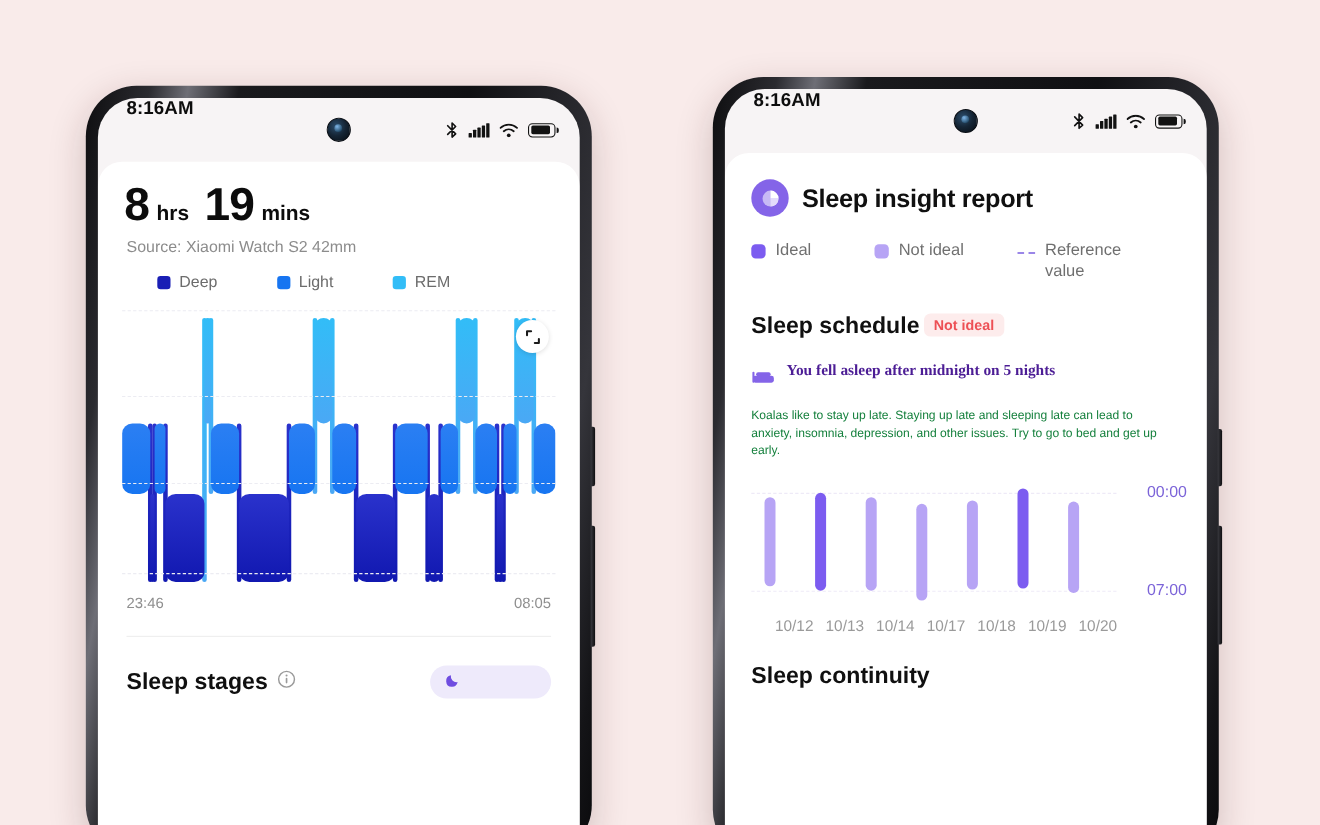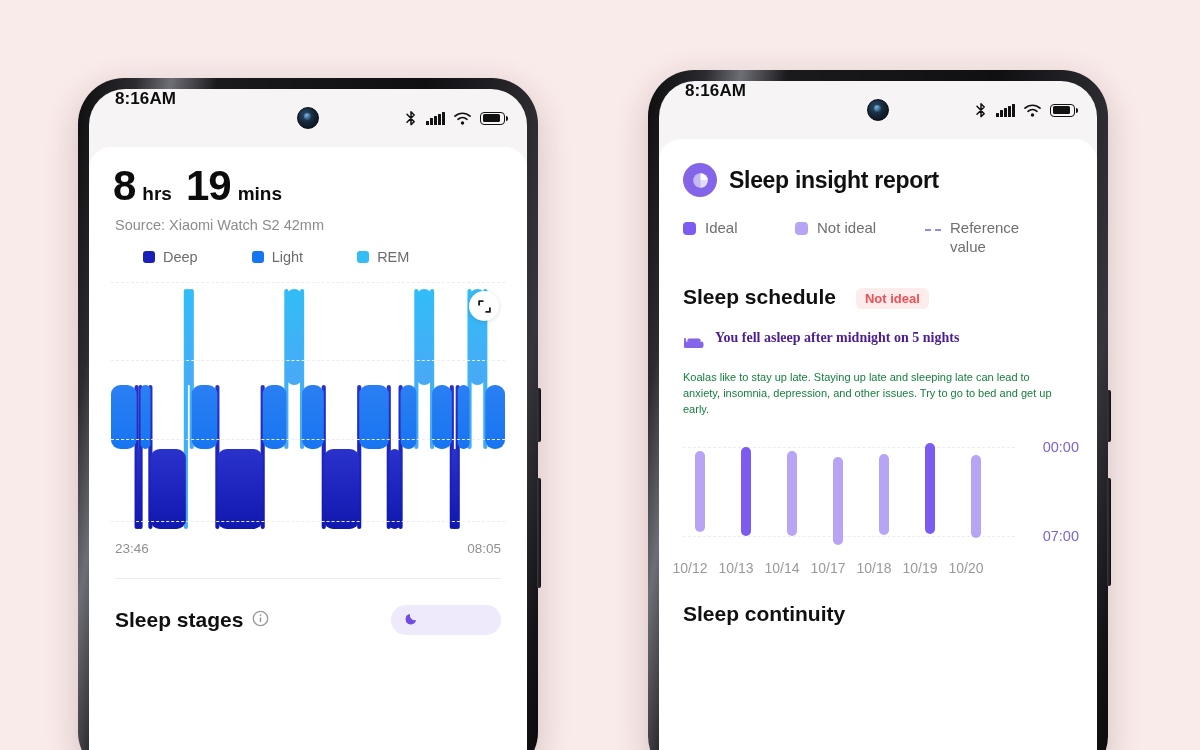--- a/index.html
+++ b/index.html
@@ -115,38 +115,38 @@
     display:flex; align-items:center; justify-content:center; flex:0 0 auto;
   }
   .rpt-title { font-size: 23px; font-weight: 700; color: #101010; letter-spacing: -.3px; }
 
   .rlegend { display: flex; align-items: flex-start; padding: 22px 0 0 24px; }
   .rlg { display: flex; align-items: flex-start; gap: 9px; }
   .rlg-dot { width: 13px; height: 13px; border-radius: 4px; margin-top: 3px; }
   .rlg-label { font-size: 15px; color: #6f6f6f; line-height: 1.25; }
   .dashline { width: 16px; height: 0; border-top: 2.4px dashed #9a86e8; margin-top: 10px; }
 
-  .section-head { display: flex; align-items: flex-end; gap: 20px; padding: 28px 0 0 24px; }
+  .section-head { display: flex; align-items: flex-start; gap: 4px; padding: 28px 0 0 24px; }
   .section-title { font-size: 21px; font-weight: 700; color: #101010; }
   .badge {
     background: #fdecec; color: #ed5055; font-size: 13px; font-weight: 600;
     padding: 3px 9px; border-radius: 6px;
   }
 
   .insight { display: flex; gap: 10px; padding: 20px 34px 0 24px; }
   .insight-text { font-size: 14px; font-weight: 700; color: #4c1d95; line-height: 1.27; font-family: Liberation Serif, serif; }
   .body-copy { padding: 13px 32px 0 24px; font-size: 11px; color: #15803d; line-height: 1.47; }
 
   .barwrap { position: relative; margin: 22px 0 0 0; padding: 0 0 0 24px; height: 112px; }
   .bar-grid { position: absolute; left: 24px; right: 82px; border-top: 1px dashed #eeeaf7; }
   .bars-row { position: relative; display: flex; align-items: flex-start; gap: 0; height: 112px; }
   .bar-slot { width: 46px; position: relative; }
   .bar { position: absolute; left: 12px; width: 10px; border-radius: 5px; }
   .bar-axis-label { position: absolute; right: 18px; font-size: 14.5px; color: #7b63d8; }
-  .bar-dates { display: flex; padding-left: 8px; margin-top: 9px; }
+  .bar-dates { display: flex; padding-left: 40px; margin-top: 9px; }
   .bar-date { width: 46px; font-size: 14px; color: #9a9a9a; text-align: center; }
 
   .continuity { padding: 26px 0 0 24px; font-size: 21px; font-weight: 700; color: #101010; }
 </style>
 </head>
 <body>
 
 <div class="stage">
 
   <div class="phone" style="left:78px; top:78px; width:460px; height:700px;">

